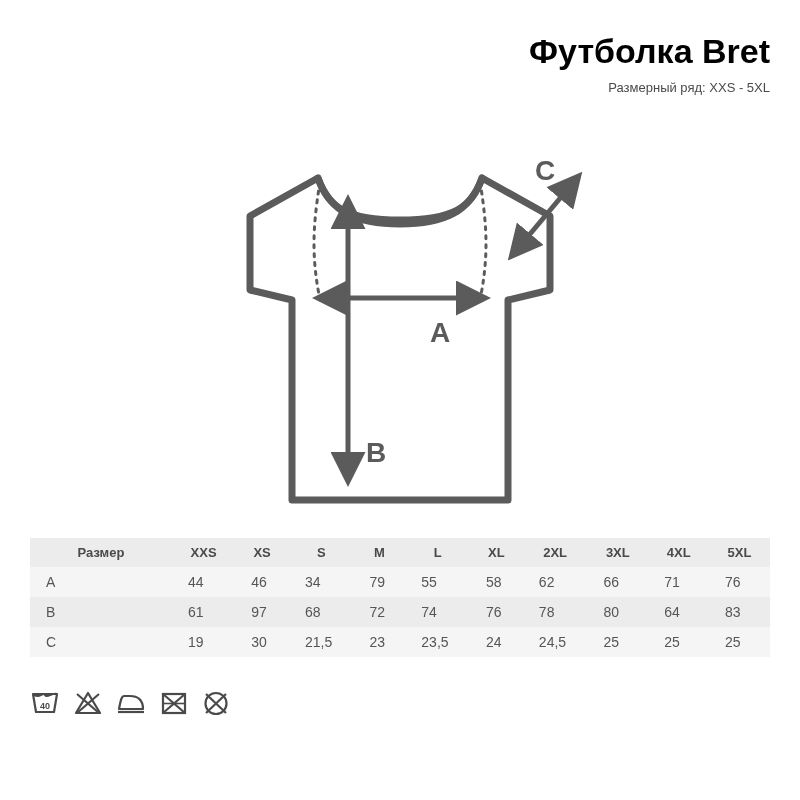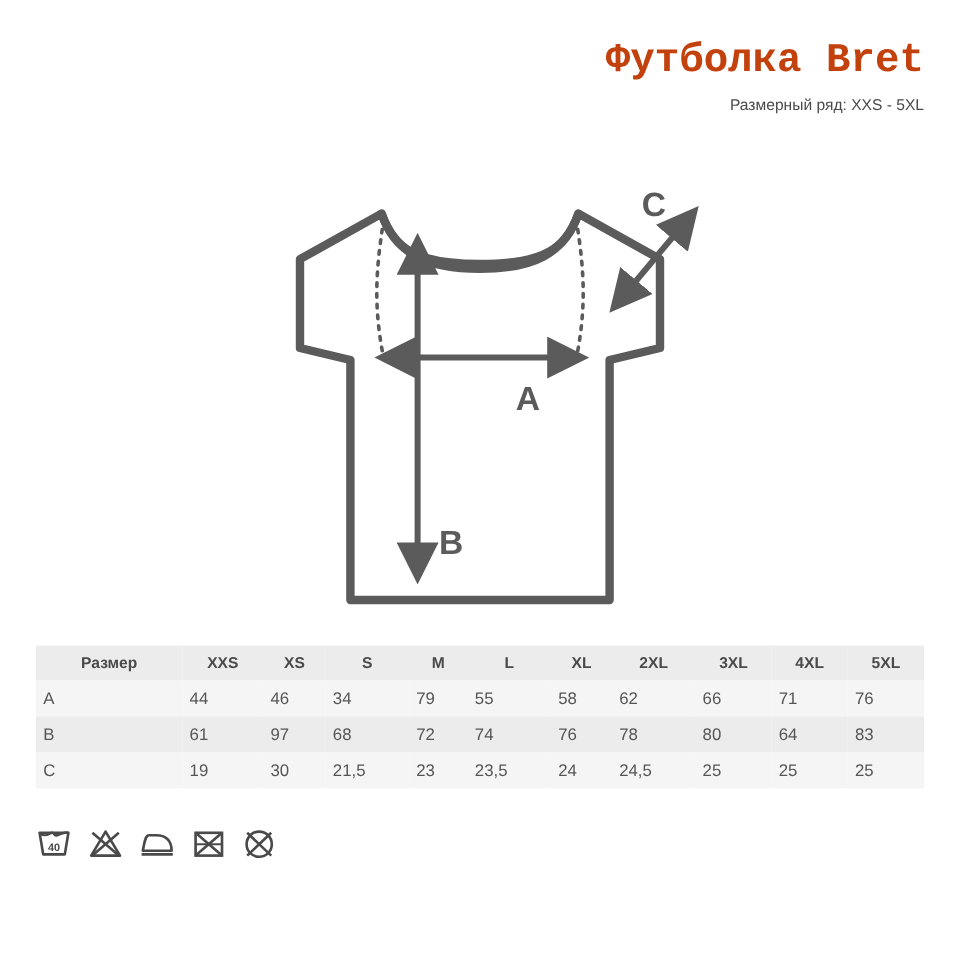--- a/index.html
+++ b/index.html
@@ -19,24 +19,23 @@
   
   .header {
     position: absolute;
     top: 30px;
     right: 30px;
     text-align: right;
   }
   .header-title {
     font-size: 34px;
     font-weight: bold;
-    color: #c2410c;
+    color: #000000;
     letter-spacing: 0px;
     line-height: 42px;
-    font-family: Liberation Mono, monospace;
   }
   .header-sub {
     margin-top: 8px;
     font-size: 13px;
     font-weight: normal;
     color: #4a4a4a;
   }
 
   
   .diagram {
@@ -54,21 +53,21 @@
   .size-table {
     position: absolute;
     left: 30px;
     top: 538px;
     width: 740px;
     border-collapse: collapse;
     font-size: 14px;
   }
   .size-table th,
   .size-table td {
-    padding: 7px 6px;
+    padding: 7px 16px;
     font-weight: normal;
     color: #555555;
   }
   .size-table thead th {
     font-weight: bold;
     font-size: 13px;
     background: #ececec;
     color: #4a4a4a;
   }
   .size-table thead th.first-col,

